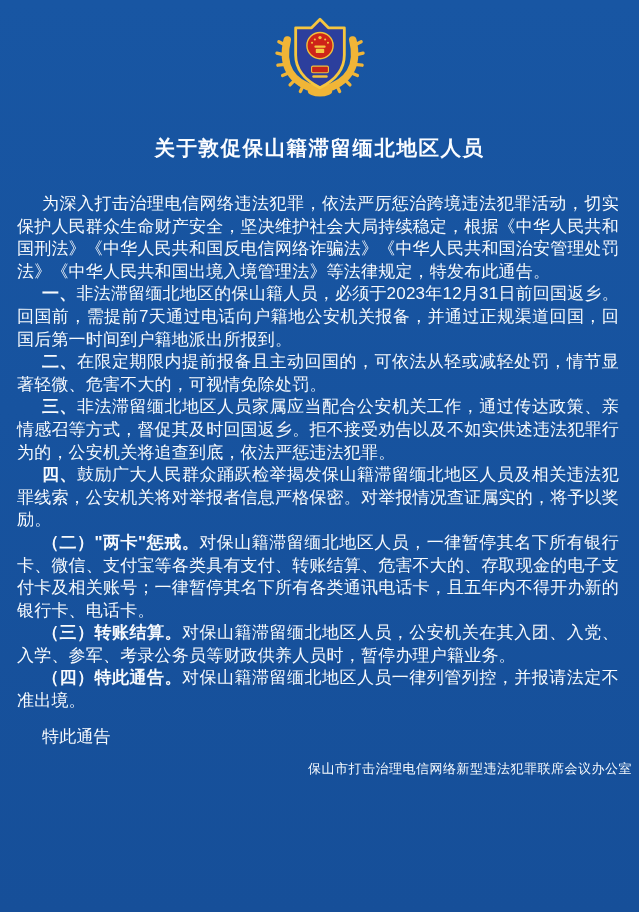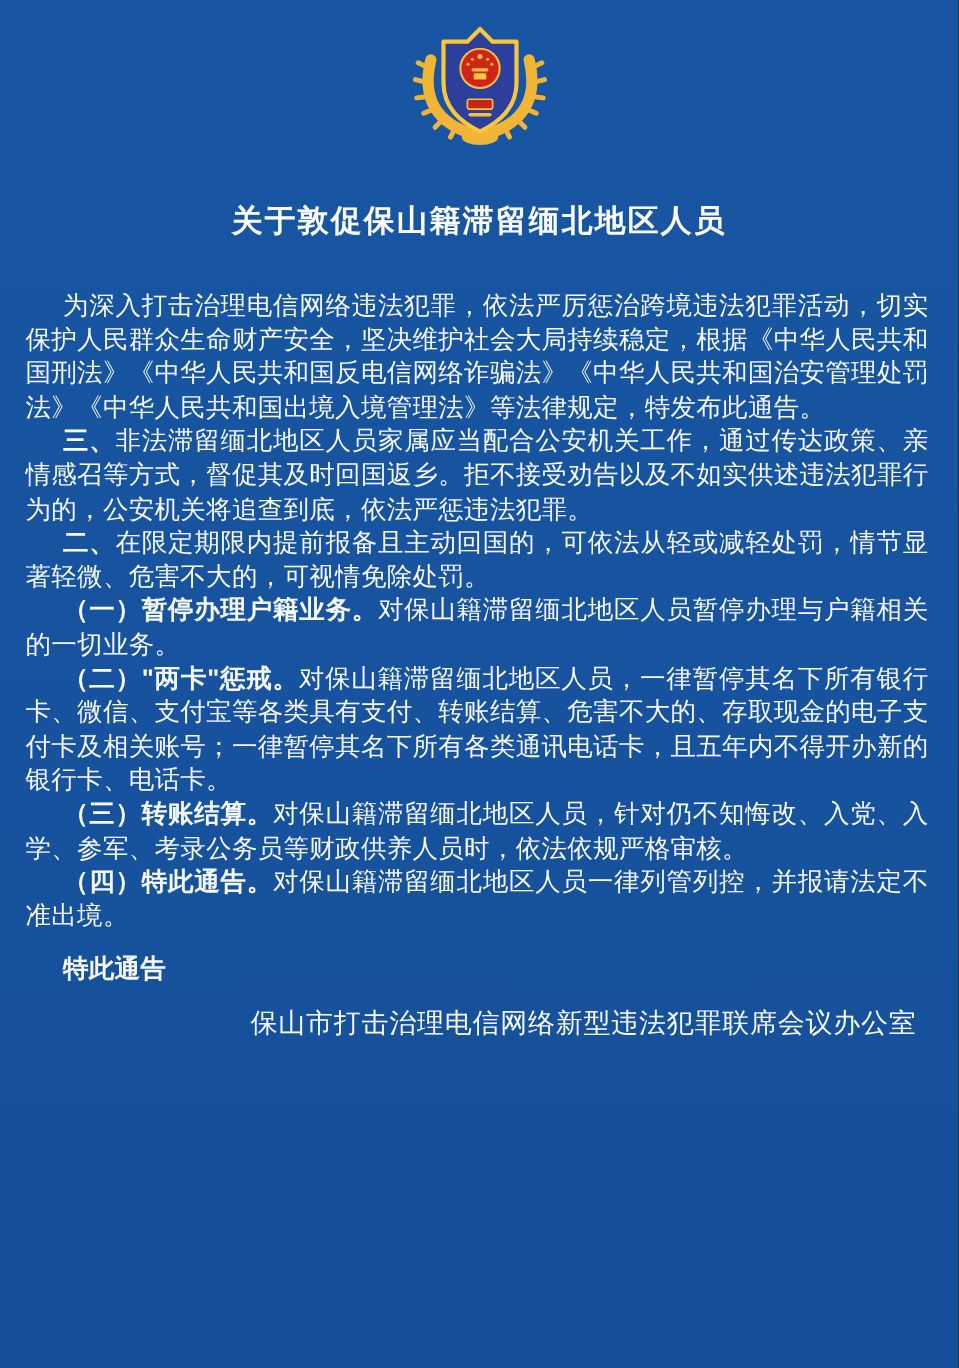--- a/index.html
+++ b/index.html
@@ -13,22 +13,22 @@
     overflow:hidden;
   }
   .emblem-wrap{display:flex;justify-content:center;padding-top:10px;}
   .title{margin:34px 0 0;text-align:center;font-size:20.5px;font-weight:bold;
          letter-spacing:1.5px;line-height:31px;color:#fbfdff;}
   .title span{display:block;}
   .body{margin-top:30px;padding:0 20px 0 17px;font-size:17px;line-height:22.6px;
         text-align:justify;letter-spacing:0.2px;}
   .para{margin:0;text-indent:25px;}
   .lead{font-weight:bold;}
-  .closing{margin-top:13px;font-weight:bold;}
-  .issuer{margin-top:12px;padding:0 28px;text-align:right;font-size:18px;letter-spacing:0.5px;}
+  .closing{margin-top:13px;font-weight:normal;}
+  .issuer{margin-top:12px;padding:0 7px;text-align:right;font-size:13px;letter-spacing:0.5px;}
 </style>
 </head>
 <body>
 
 <div class="page">
 
   <div class="emblem-wrap">
     <svg width="94" height="88" viewBox="0 0 100 94" aria-hidden="true">
       <g fill="none" stroke="#f0b537" stroke-linecap="round">
         <path d="M15 32 C 8 60 20 78 46 85" stroke-width="8"></path>
@@ -64,24 +64,25 @@
       <path d="M43 71 H57" stroke="#f2c03a" stroke-width="2.5" stroke-linecap="round"></path>
     </svg>
   </div>
 
   <h1 class="title">
     <span>关于敦促保山籍滞留缅北地区人员</span>
   </h1>
 
   <div class="body">
     <p class="para"><b class="lead"></b><span>为深入打击治理电信网络违法犯罪，依法严厉惩治跨境违法犯罪活动，切实保护人民群众生命财产安全，坚决维护社会大局持续稳定，根据《中华人民共和国刑法》《中华人民共和国反电信网络诈骗法》《中华人民共和国治安管理处罚法》《中华人民共和国出境入境管理法》等法律规定，特发布此通告。</span></p>
+    <p class="para"><b class="lead">一、</b><span>非法滞留缅北地区的保山籍人员，必须于2023年12月31日前回国返乡。回国前，需提前7天通过电话向户籍地公安机关报备，并通过正规渠道回国，回国后第一时间到户籍地派出所报到。</span></p>
+    <p class="para"><b class="lead">二、</b><span>在限定期限内提前报备且主动回国的，可依法从轻或减轻处罚，情节显著轻微、危害不大的，可视情免除处罚。</span></p>
     <p class="para"><b class="lead">三、</b><span>非法滞留缅北地区人员家属应当配合公安机关工作，通过传达政策、亲情感召等方式，督促其及时回国返乡。拒不接受劝告以及不如实供述违法犯罪行为的，公安机关将追查到底，依法严惩违法犯罪。</span></p>
-    <p class="para"><b class="lead">二、</b><span>在限定期限内提前报备且主动回国的，可依法从轻或减轻处罚，情节显著轻微、危害不大的，可视情免除处罚。</span></p>
-    <p class="para"><b class="lead">（一）暂停办理户籍业务。</b><span>对保山籍滞留缅北地区人员暂停办理与户籍相关的一切业务。</span></p>
+    <p class="para"><b class="lead">四、</b><span>鼓励广大人民群众踊跃检举揭发保山籍滞留缅北地区人员及相关违法犯罪线索，公安机关将对举报者信息严格保密。对举报情况查证属实的，将予以奖励。</span></p>
     <p class="para"><b class="lead">（二）"两卡"惩戒。</b><span>对保山籍滞留缅北地区人员，一律暂停其名下所有银行卡、微信、支付宝等各类具有支付、转账结算、危害不大的、存取现金的电子支付卡及相关账号；一律暂停其名下所有各类通讯电话卡，且五年内不得开办新的银行卡、电话卡。</span></p>
-    <p class="para"><b class="lead">（三）转账结算。</b><span>对保山籍滞留缅北地区人员，针对仍不知悔改、入党、入学、参军、考录公务员等财政供养人员时，依法依规严格审核。</span></p>
+    <p class="para"><b class="lead">（三）转账结算。</b><span>对保山籍滞留缅北地区人员，公安机关在其入团、入党、入学、参军、考录公务员等财政供养人员时，暂停办理户籍业务。</span></p>
     <p class="para"><b class="lead">（四）特此通告。</b><span>对保山籍滞留缅北地区人员一律列管列控，并报请法定不准出境。</span></p>
     <p class="para closing">特此通告</p>
   </div>
 
   <div class="issuer">保山市打击治理电信网络新型违法犯罪联席会议办公室</div>
 
 </div>
 
 </body></html>

